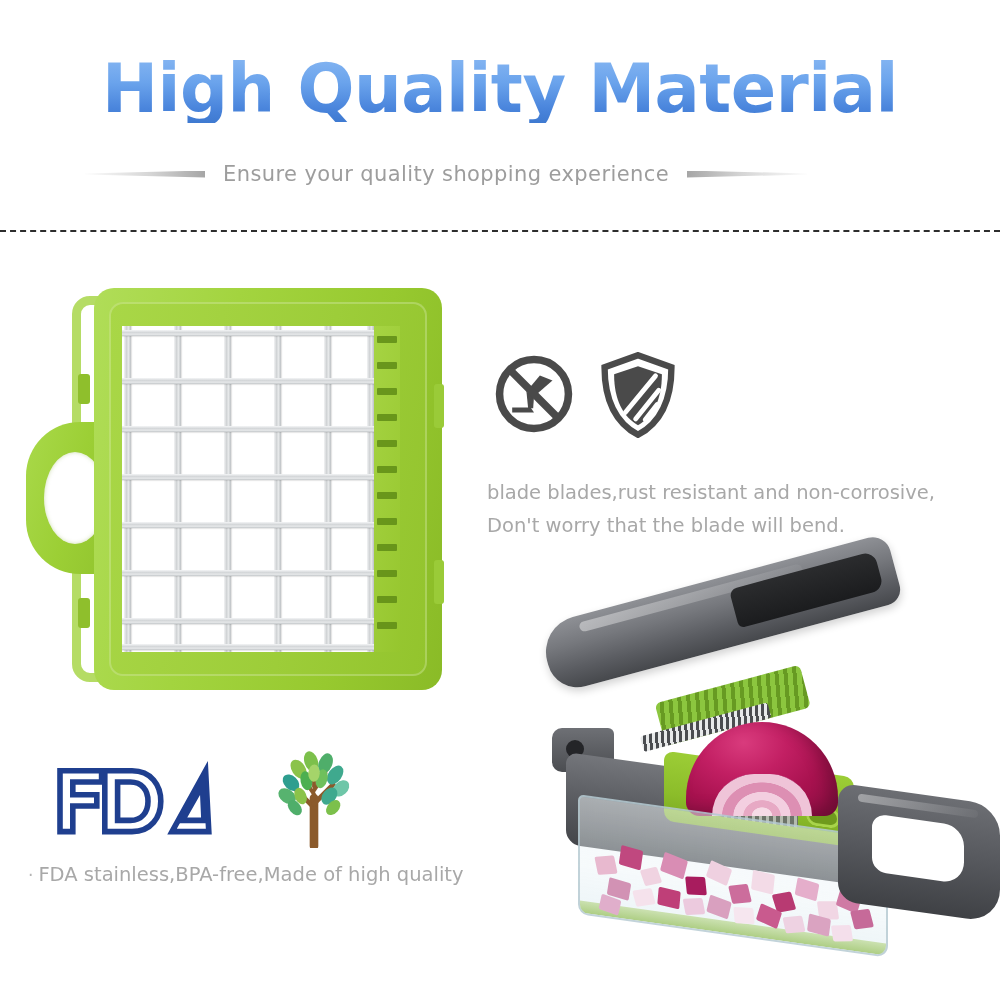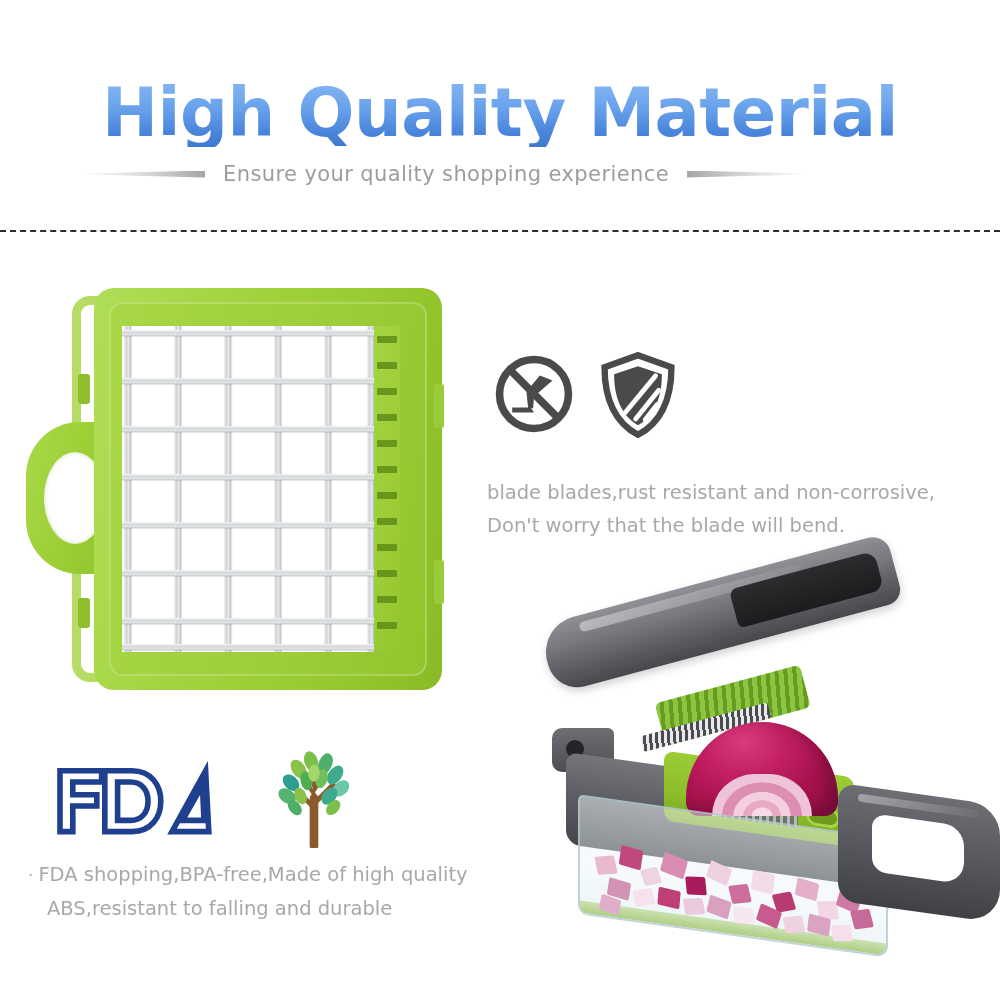--- a/index.html
+++ b/index.html
@@ -35,21 +35,20 @@
     text-align: center;
     font-family: "DejaVu Sans", sans-serif;
     font-size: 67px;
     font-weight: bold;
     letter-spacing: -0.5px;
     line-height: 1;
     background: linear-gradient(to bottom, #86B6F2 0%, #6AA3EC 40%, #4A85DC 78%, #3E79D0 100%);
     -webkit-background-clip: text;
     background-clip: text;
     color: transparent;
-    margin-top: 24px;
     -webkit-text-fill-color: transparent;
   }
 
   #subtitle-row {
     position: absolute;
     top: 162px;
     left: 0;
     width: 892px;
     display: flex;
     align-items: center;
@@ -559,24 +558,21 @@
           <ellipse cx="50" cy="26" rx="6" ry="9" fill="#A5D46A" transform="rotate(4 50 26)"></ellipse>
           <ellipse cx="30" cy="62" rx="6" ry="9" fill="#4FAE6A" transform="rotate(-40 30 62)"></ellipse>
           <ellipse cx="70" cy="62" rx="6" ry="9" fill="#7CC04B" transform="rotate(42 70 62)"></ellipse>
         </g>
       </svg>
     </span>
   </div>
 
   <div id="fda-text" class="feature-text">
     <div>
-      <span class="bullet">·</span><span>FDA shopping,BPA-free,Made of high quality</span>
-    </div>
-    <div class="indent">
-      <span>ABS,resistant to falling and durable</span>
+      <span class="bullet">·</span><span>FDA stainless,BPA-free,Made of high quality</span>
     </div>
   </div>
 
   <div id="chopper">
 
     <div class="ch-hinge">
       <div class="ch-hinge-pin"></div>
     </div>
 
     <div class="ch-comb"></div>

